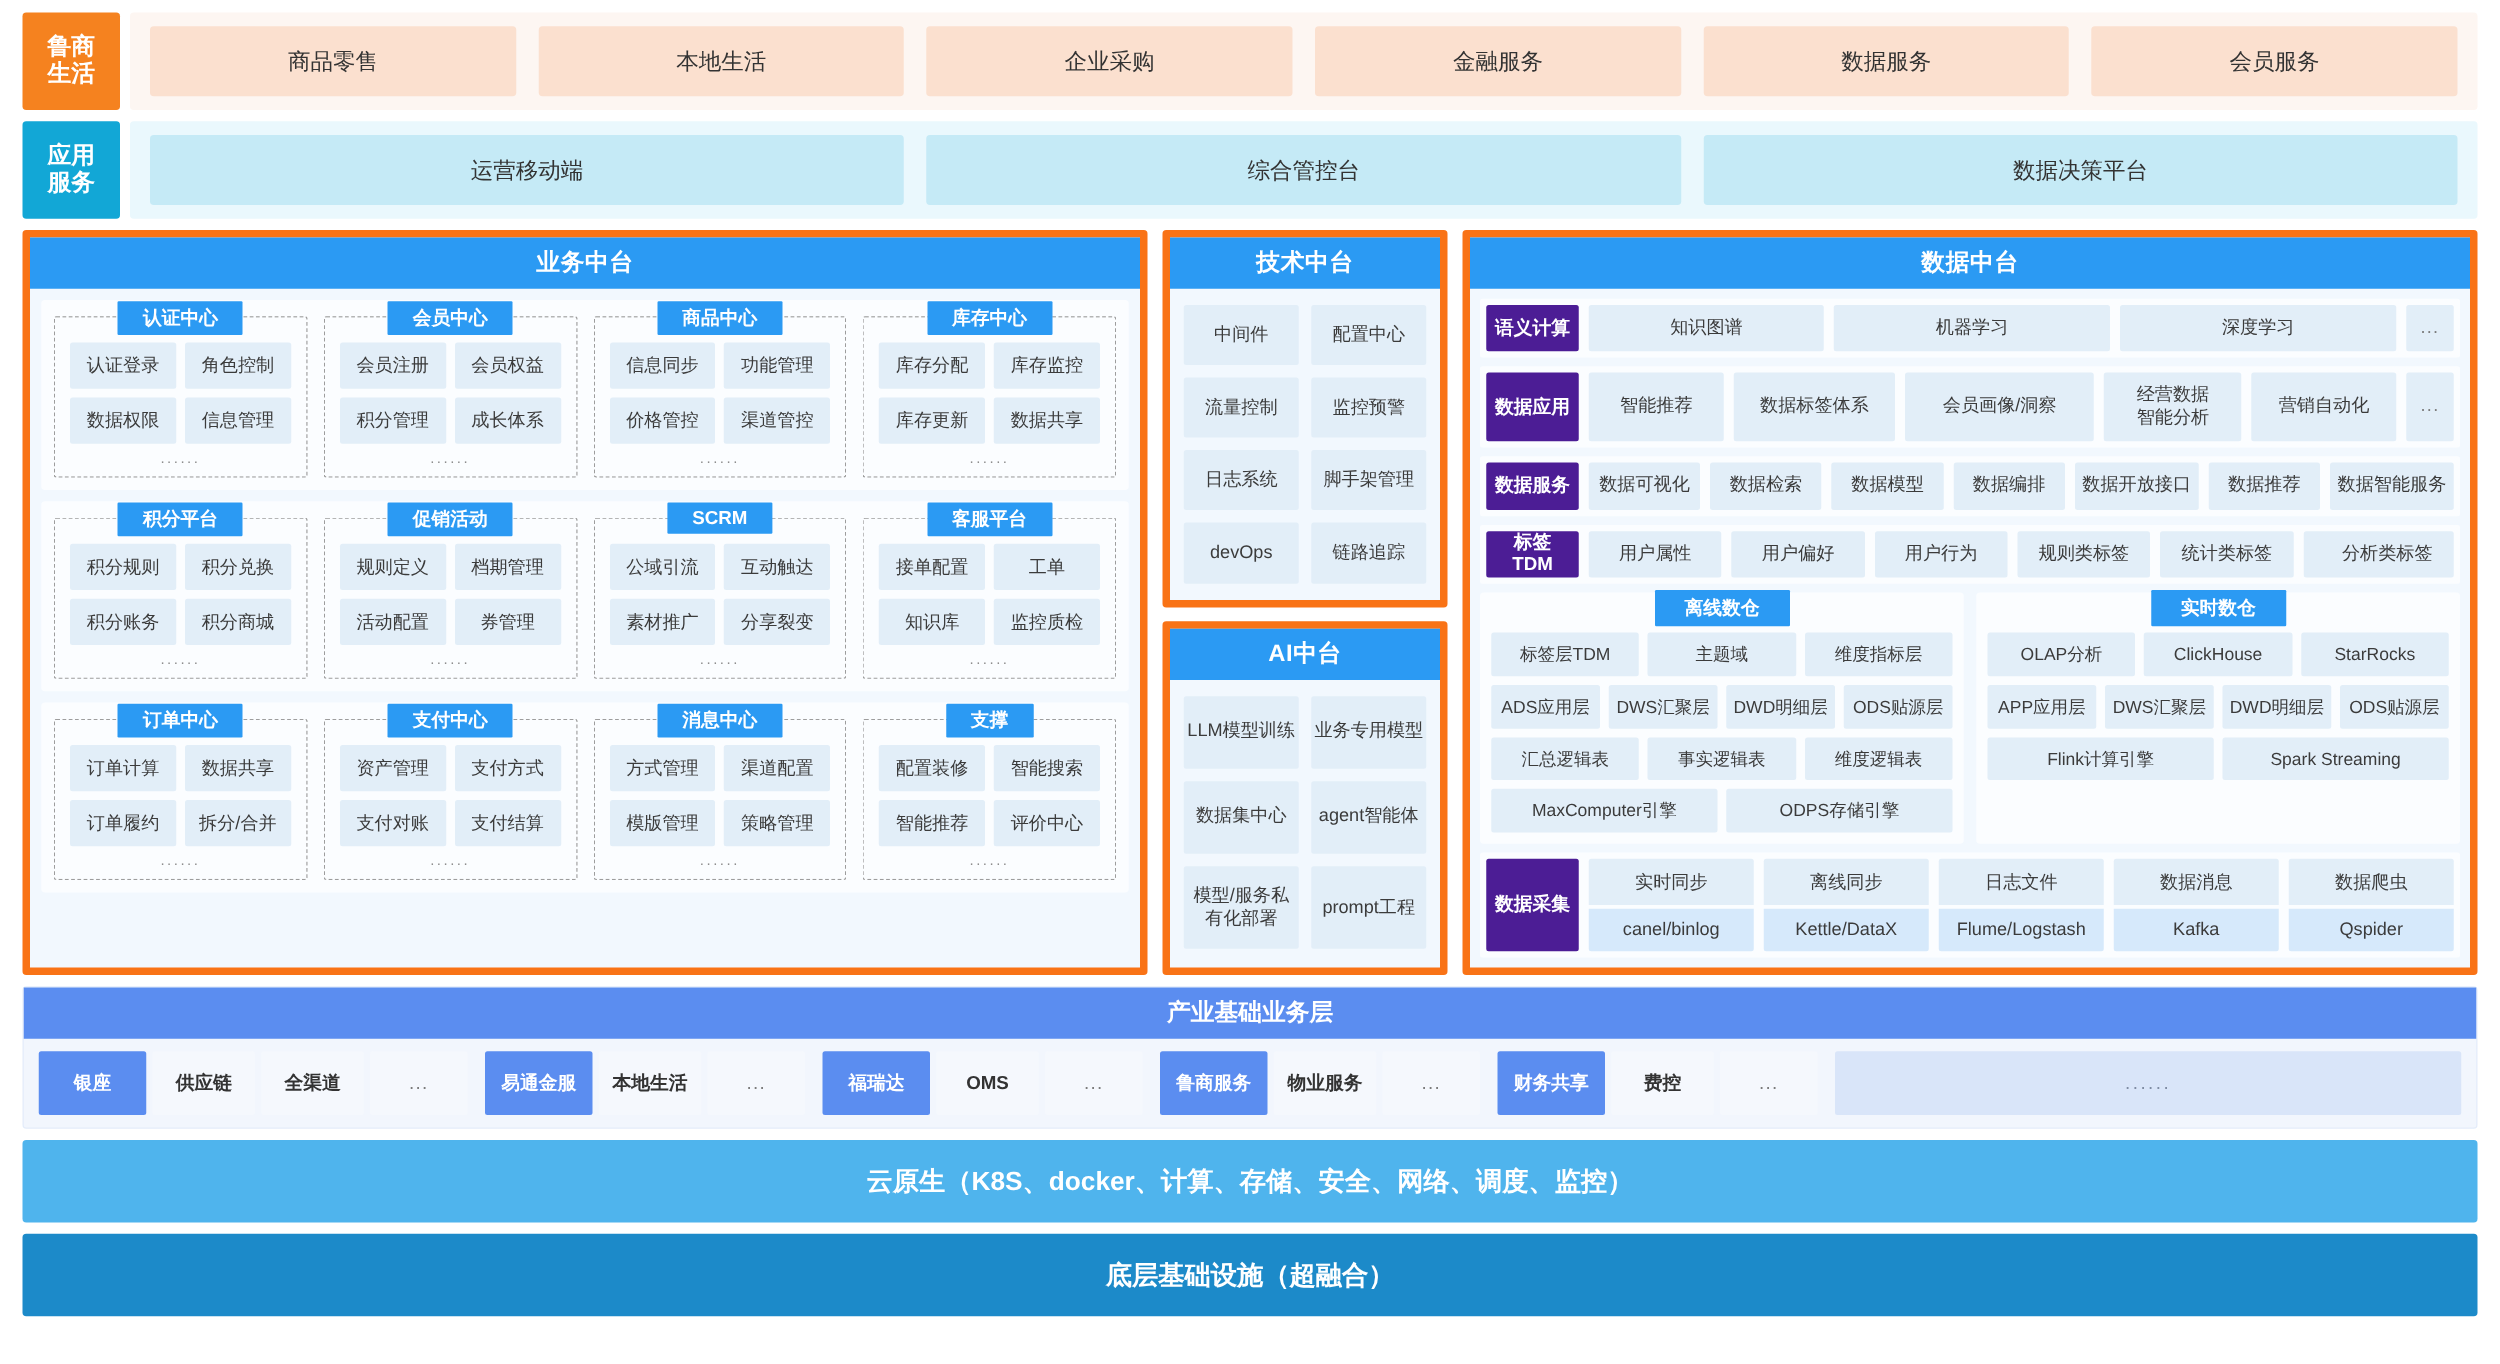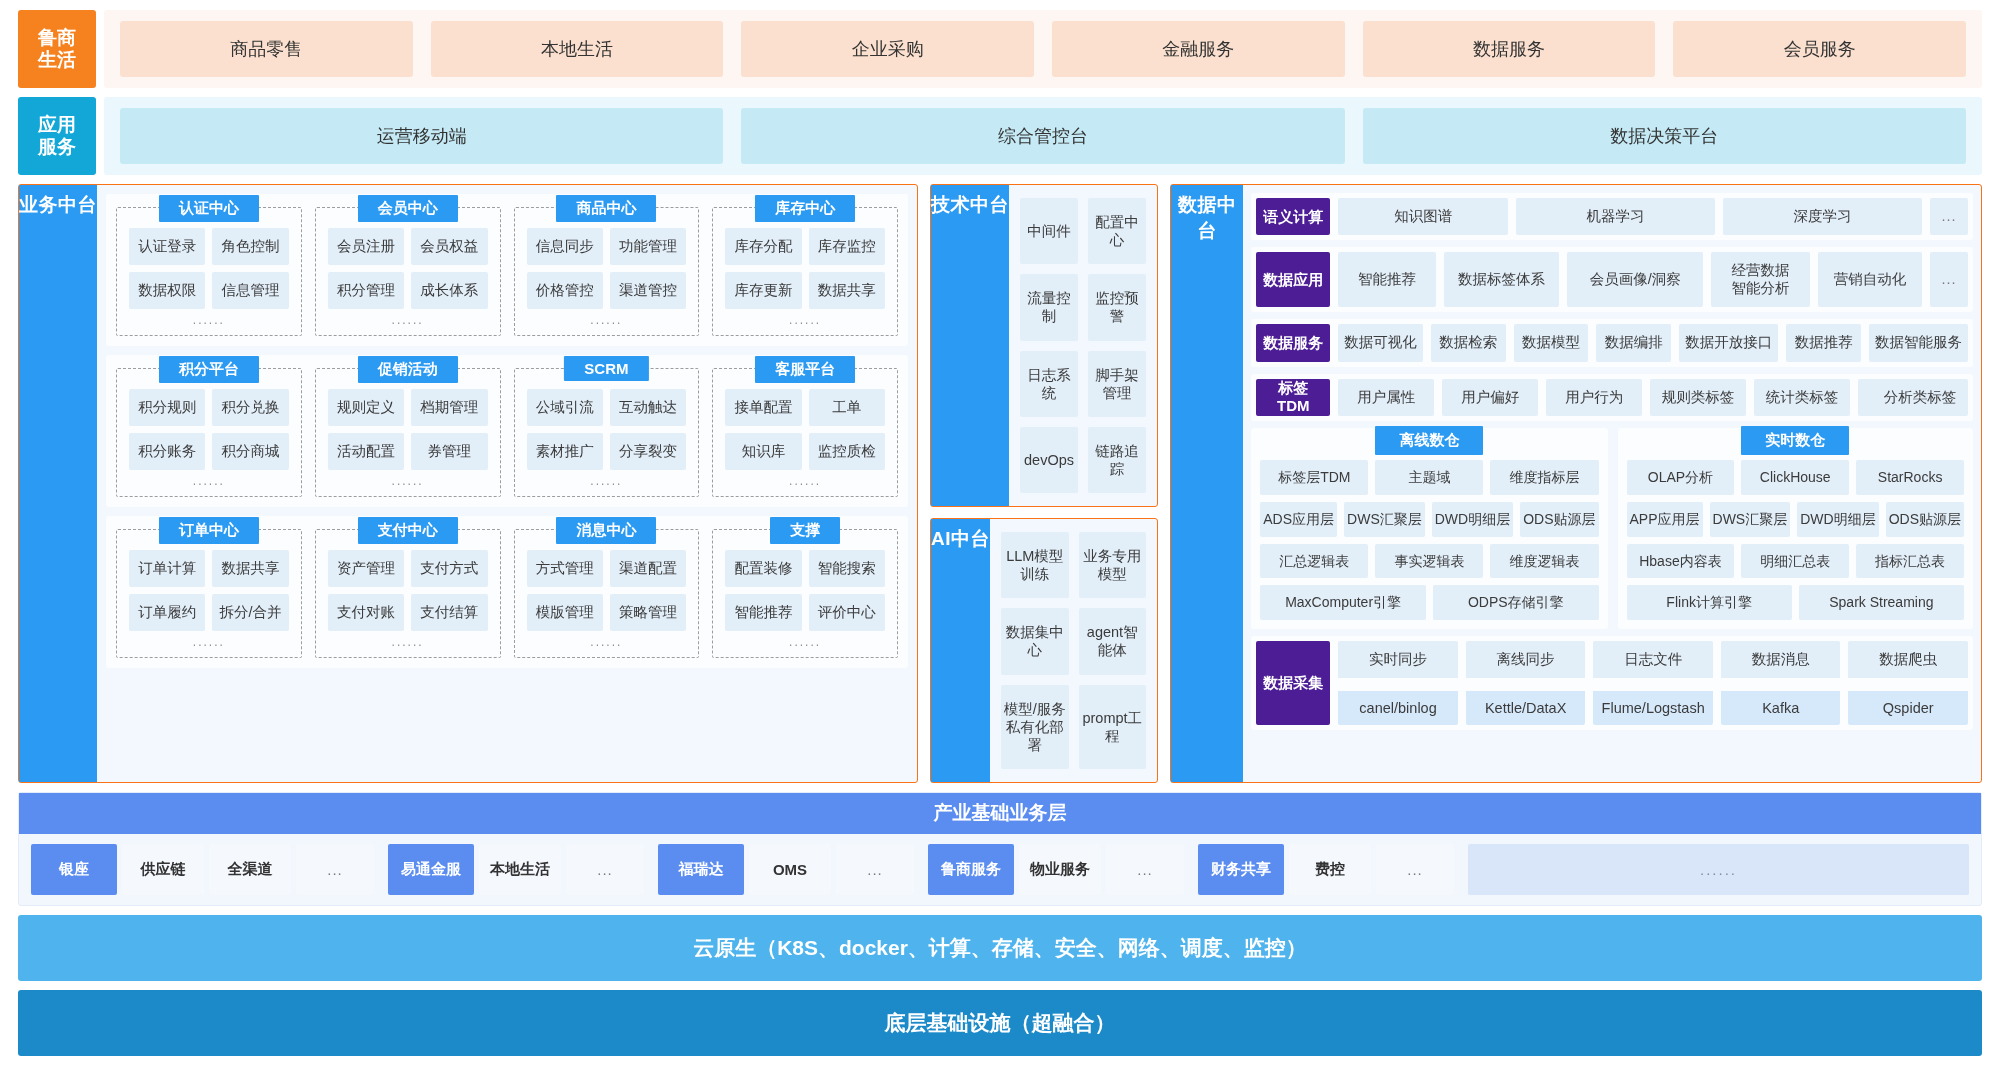--- a/index.html
+++ b/index.html
@@ -29,21 +29,21 @@
 
   .pill {
     flex: 1; text-align: center; font-size: 18px; color: #333;
     padding: 16px 4px; border-radius: 3px;
   }
   .pill-peach { background: #fbe0cf; }
   .pill-ice   { background: #c5eaf6; }
 
   
   .mid-row { display: flex; gap: 12px; align-items: stretch; }
-  .panel { background: #f2f8fe; border: 1px solid #f97316; border-radius: 3px; display: flex; flex-direction: row; }
+  .panel { background: #f2f8fe; border: 6px solid #f97316; border-radius: 3px; display: flex; flex-direction: column; }
   .panel-title {
     background: #2b9af3; color: #fff; font-weight: bold; font-size: 19px;
     text-align: center; padding: 7px 0 8px; letter-spacing: .5px;
   }
   .panel-inner { padding: 9px; display: flex; flex-direction: column; gap: 9px; flex: 1; }
 
   
   .biz { flex: 0 0 900px; }
   .biz-group { background: #fbfdff; border-radius: 3px; padding: 13px 10px 10px; display: flex; gap: 13px; }
   .card { flex: 1; position: relative; border: 1.5px dashed #9d9d9d; border-radius: 2px; padding: 20px 12px 6px; background: transparent; }
@@ -94,21 +94,21 @@
     background: #2b9af3; color: #fff; font-weight: bold; font-size: 15px;
     padding: 5px 24px; white-space: nowrap; border-radius: 1px;
   }
   .wh-line { display: flex; gap: 7px; margin-top: 0; }
   .wh-line.first { margin-top: 16px; }
   .wh-line .dchip { flex: 1; padding: 9px 3px; font-size: 14px; }
 
   
   .collect { display: flex; gap: 8px; background: #fbfdff; border-radius: 2px; padding: 5px; align-items: stretch; }
   .collect-items { flex: 1; display: flex; gap: 8px; }
-  .collect-col { flex: 1; display: flex; flex-direction: column; gap: 13px; }
+  .collect-col { flex: 1; display: flex; flex-direction: column; gap: 3px; }
   .cc-top { background: #e2eef8; color: #3b3b3b; font-size: 14.5px; text-align: center; padding: 9px 2px; border-radius: 2px 2px 0 0; }
   .cc-bot { background: #d6e9fb; color: #3b3b3b; font-size: 14.5px; text-align: center; padding: 9px 2px; border-radius: 0 0 2px 2px; }
 
   
   .indus { background: #f2f6fd; border: 1px solid #e3ecfa; border-radius: 3px; }
   .indus-title { background: #5b8df0; color: #fff; font-weight: bold; font-size: 19px; text-align: center; padding: 7px 0 8px; }
   .indus-body { display: flex; gap: 14px; padding: 10px 12px; align-items: stretch; }
   .indus-group { display: flex; gap: 5px; }
   .ichip {
     font-size: 15px; text-align: center; border-radius: 2px;
@@ -393,25 +393,20 @@
                 <div class="dchip">ClickHouse</div>
                 <div class="dchip">StarRocks</div>
               </div>
               <div class="wh-line">
                 <div class="dchip">APP应用层</div>
                 <div class="dchip">DWS汇聚层</div>
                 <div class="dchip">DWD明细层</div>
                 <div class="dchip">ODS贴源层</div>
               </div>
               <div class="wh-line">
-                <div class="dchip">Hbase内容表</div>
-                <div class="dchip">明细汇总表</div>
-                <div class="dchip">指标汇总表</div>
-              </div>
-              <div class="wh-line">
                 <div class="dchip">Flink计算引擎</div>
                 <div class="dchip">Spark Streaming</div>
               </div>
             </div>
           </div>
           <div class="collect">
             <div class="dlabel">数据采集</div>
             <div class="collect-items">
               <div class="collect-col">
                 <div class="cc-top">实时同步</div>

